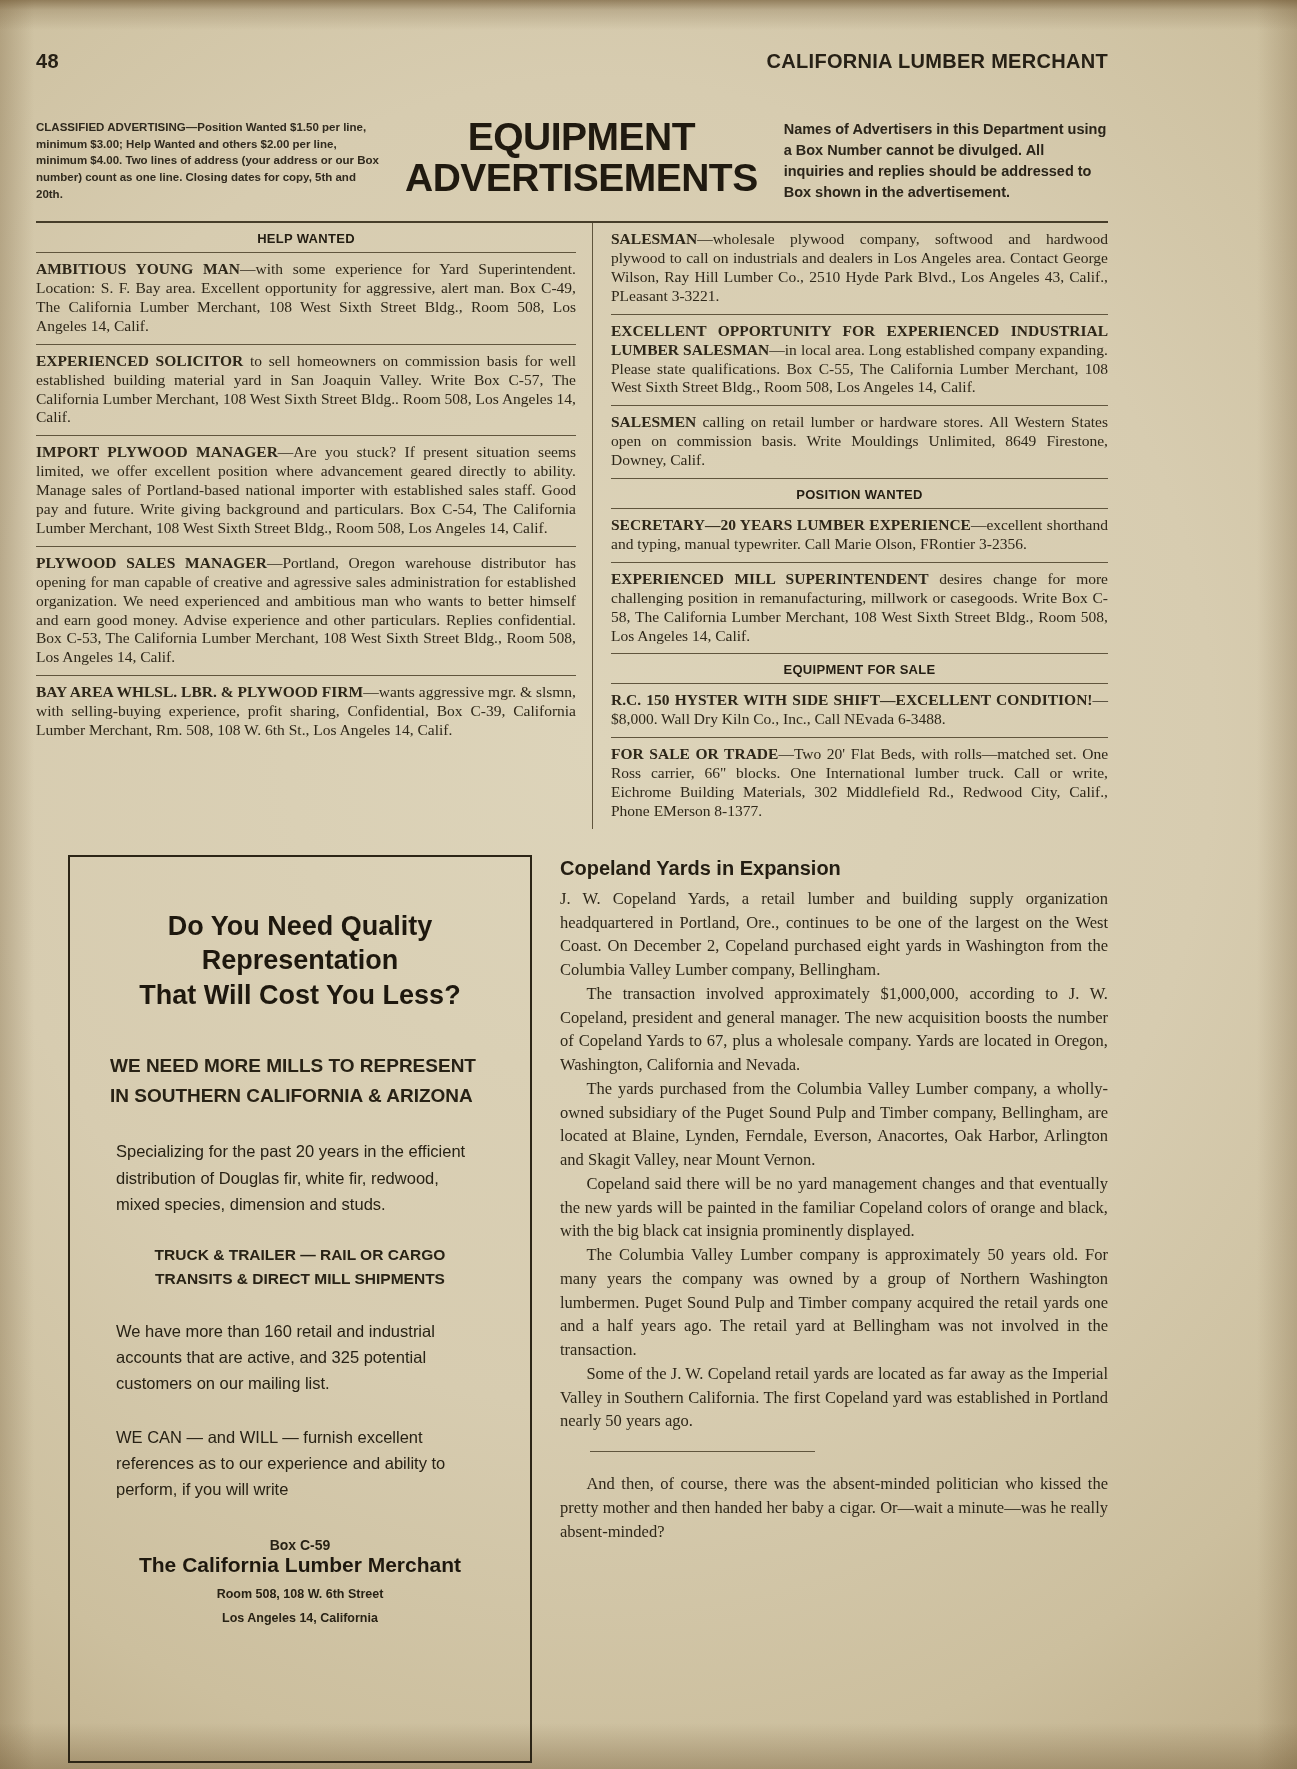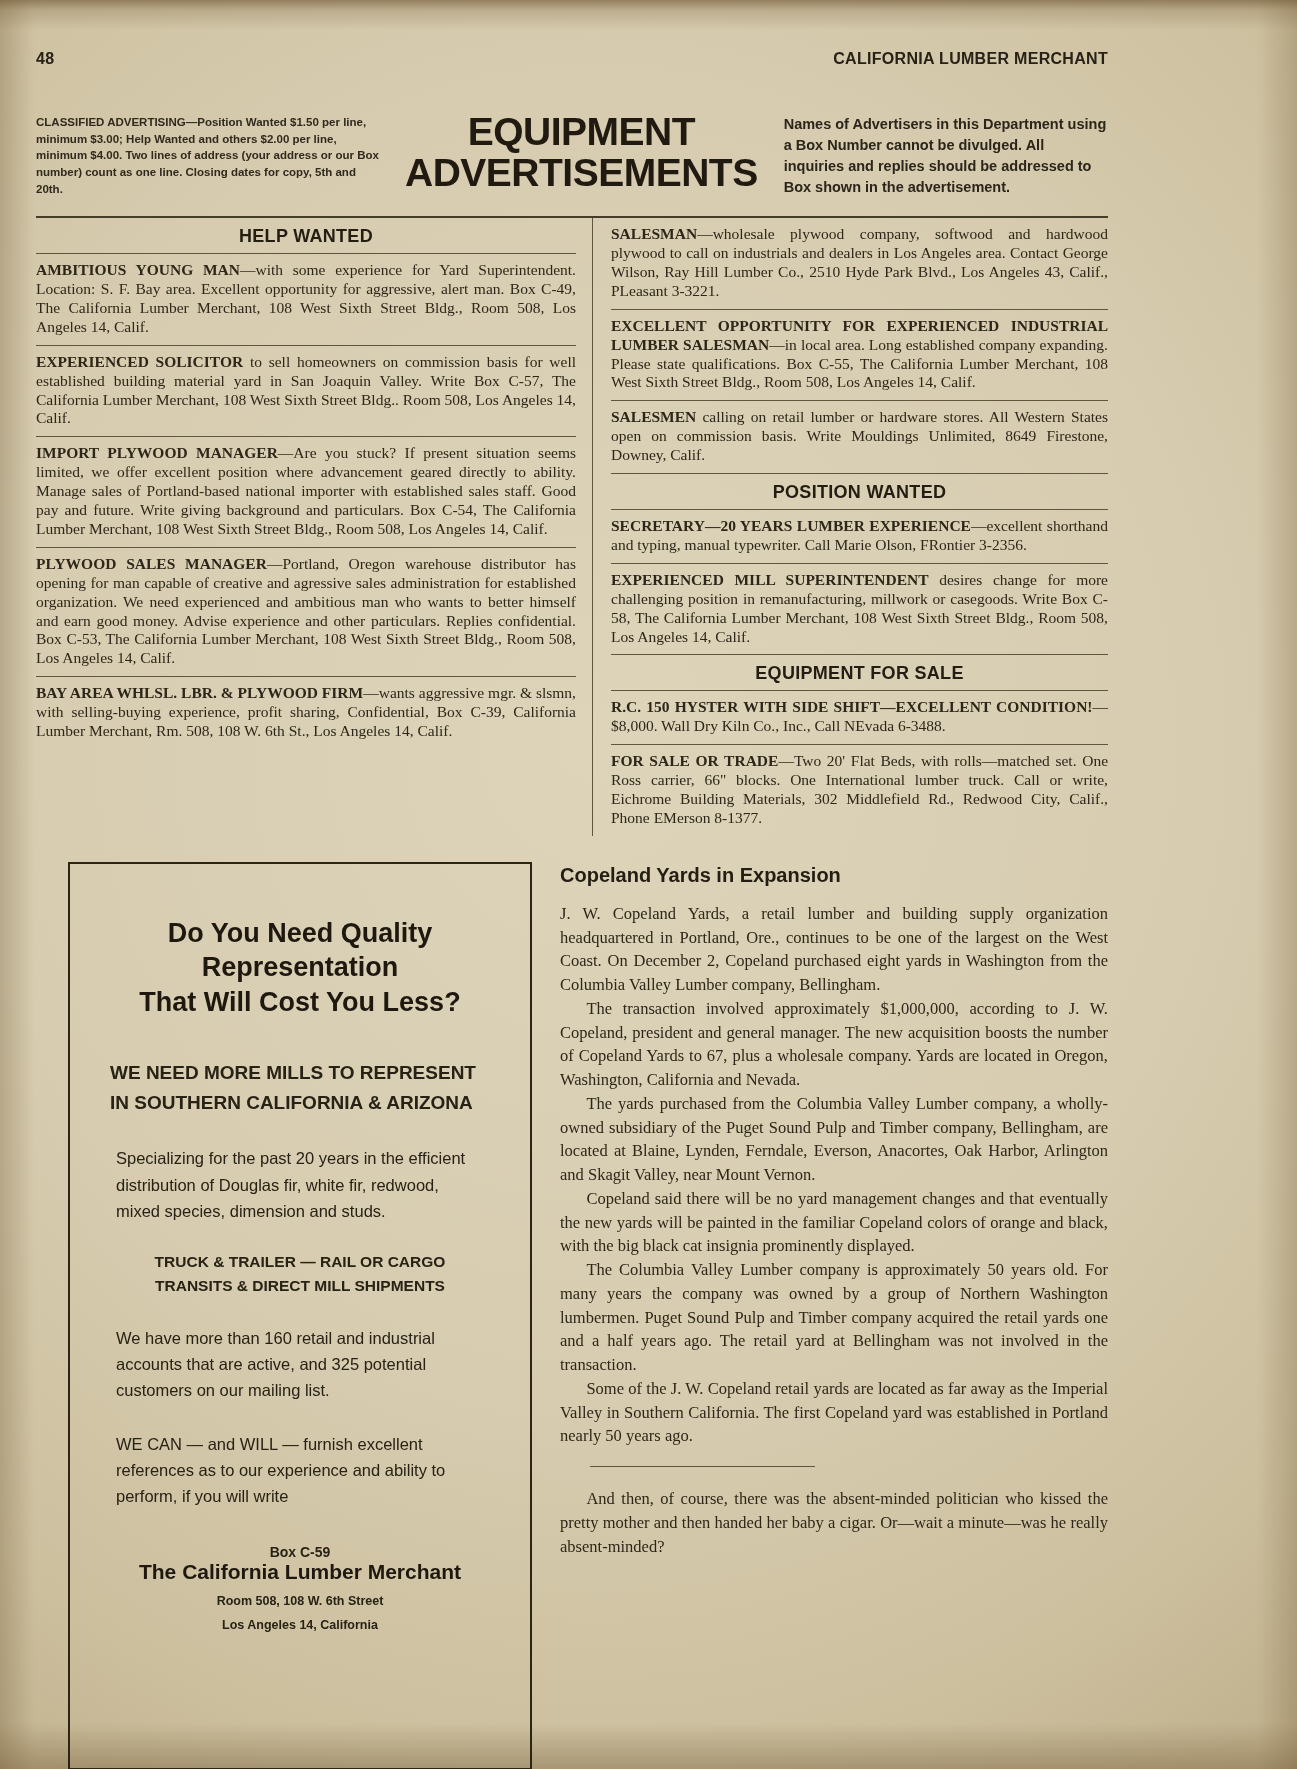--- a/index.html
+++ b/index.html
@@ -20,21 +20,21 @@
       linear-gradient(270deg, rgba(112,88,52,0.28) 0px, rgba(112,88,52,0) 40px),
       radial-gradient(ellipse 95% 75% at 46% 42%, #ddd4ba 0%, #d7ccb0 50%, #ccbf9e 78%, #bcab86 100%);
   }
   .content { position: absolute; left: 36px; top: 0; width: 1072px; }
 
   
   .page-header {
     display: flex; justify-content: space-between; align-items: baseline;
     padding-top: 50px;
     font-family: "Liberation Sans", sans-serif; font-weight: bold;
-    font-size: 16px; color: #272116; letter-spacing: 0.3px;
+    font-size: 20px; color: #272116; letter-spacing: 0.3px;
   }
 
   
   .masthead { display: flex; margin-top: 46px; gap: 26px; align-items: flex-start; }
   .rates {
     width: 368px; font-family: "Liberation Sans", sans-serif; font-weight: bold;
     font-size: 11.5px; line-height: 1.45; color: #302a1e;
   }
   .mast-title {
     flex: 1; text-align: center;
@@ -46,21 +46,21 @@
     width: 348px; font-family: "Liberation Sans", sans-serif; font-weight: bold;
     font-size: 14.5px; line-height: 1.45; color: #2b251a;
   }
 
   
   .classifieds { display: flex; margin-top: 18px; border-top: 2px solid #463d29; }
   .col-left  { width: 556px; padding-right: 16px; }
   .col-right { flex: 1; border-left: 1px solid #60553d; padding-left: 18px; }
   .section-heading {
     font-family: "Liberation Sans", sans-serif; font-weight: bold;
-    font-size: 18px; letter-spacing: 0.3px; text-align: center;
+    font-size: 13px; letter-spacing: 0.3px; text-align: center;
     color: #231d12; padding: 8px 0 6px; border-bottom: 1px solid #60553d;
   }
   .ad {
     font-size: 15.5px; line-height: 1.22; text-align: justify;
     padding: 7px 0 8px; border-bottom: 1px solid #60553d; color: #2e2719;
   }
   .ad.no-rule { border-bottom: none; }
   .ad-lead { font-weight: bold; }
 
   
@@ -75,21 +75,21 @@
   .ba-subhead  { text-align: left; font-size: 19px; font-weight: bold; line-height: 1.6; margin-top: 38px; }
   .ba-para     { font-size: 16.5px; line-height: 1.6; margin: 27px 6px 0; }
   .ba-ship     { text-align: center; font-size: 15.5px; font-weight: bold; line-height: 1.55; margin-top: 25px; }
   .ba-boxnum   { text-align: center; font-size: 14px; font-weight: bold; margin-top: 34px; }
   .ba-company  { text-align: center; font-size: 21px; font-weight: bold; color: #1e180e; }
   .ba-addr     { text-align: center; font-size: 12.5px; font-weight: bold; margin-top: 10px; }
 
   .article { flex: 1; padding-left: 28px; padding-top: 2px; }
   .article-title {
     font-family: "Liberation Sans", sans-serif; font-weight: bold;
-    font-size: 20px; color: #231d12; margin: 0 0 15px;
+    font-size: 20px; color: #231d12; margin: 0 0 7px;
   }
   .article p {
     margin: 0; font-size: 16.5px; line-height: 1.44;
     text-align: justify; text-indent: 1.6em; color: #2e2719;
   }
   .article p.no-indent { text-indent: 0; }
   .article-rule {
     width: 225px; border: none; border-top: 1px solid #60553d;
     margin: 18px 0 20px 30px;
   }

